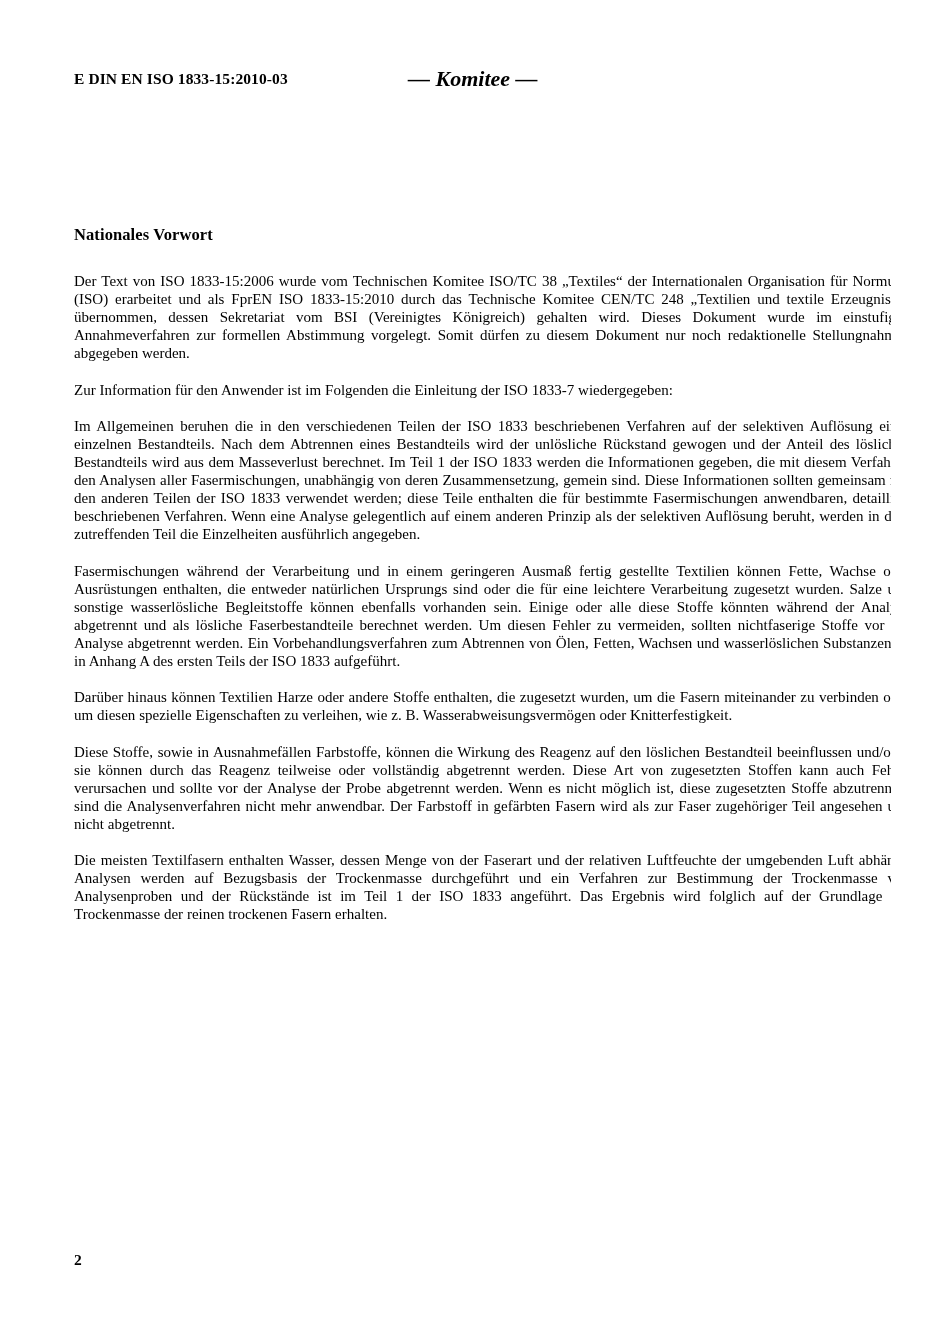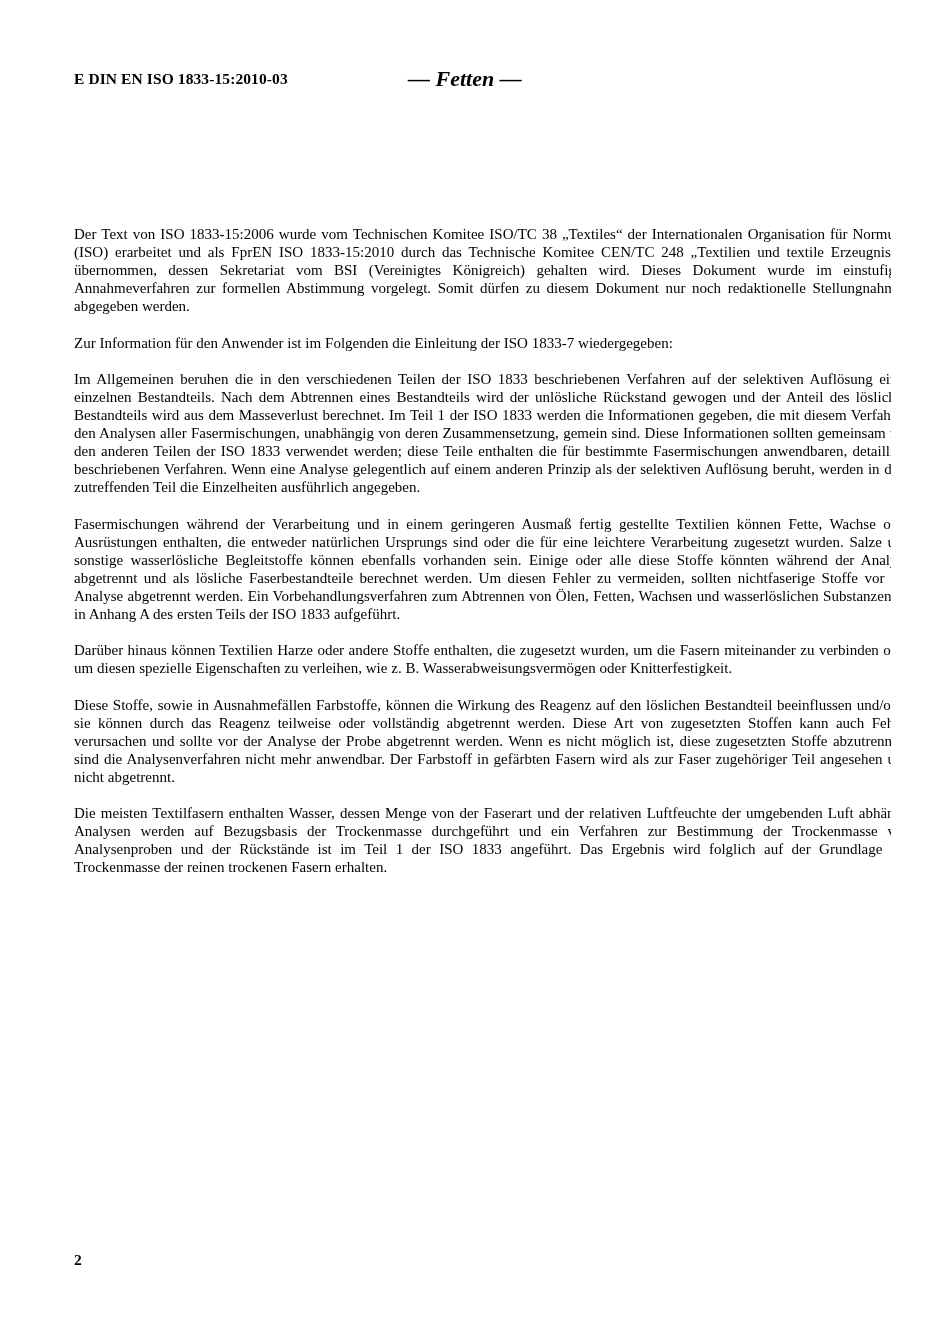--- a/index.html
+++ b/index.html
@@ -86,24 +86,25 @@
     line-height: 20px;
   }
 </style>
 </head>
 <body>
 
 <div class="page">
 
   <div class="page-header">
     <div class="header-left">E DIN EN ISO 1833-15:2010-03</div>
-    <div class="header-center">— Fetten —</div>
+    <div class="header-center">— Komitee —</div>
   </div>
 
   <div class="content">
+    <h1 class="section-title">Nationales Vorwort</h1>
 
     <p class="body-par">Der Text von ISO 1833-15:2006 wurde vom Technischen Komitee ISO/TC 38 „Textiles“ der Internationalen Organisation für Normung (ISO) erarbeitet und als FprEN ISO 1833-15:2010 durch das Technische Komitee CEN/TC 248 „Textilien und textile Erzeugnisse“ übernommen, dessen Sekretariat vom BSI (Vereinigtes Königreich) gehalten wird. Dieses Dokument wurde im einstufigen Annahmeverfahren zur formellen Ab­stimmung vorgelegt. Somit dürfen zu diesem Dokument nur noch redaktionelle Stellungnahmen abgegeben werden.</p>
     <p class="body-par">Zur Information für den Anwender ist im Folgenden die Einleitung der ISO 1833-7 wiedergegeben:</p>
     <p class="body-par">Im Allgemeinen beruhen die in den verschiedenen Teilen der ISO 1833 beschriebenen Verfahren auf der selektiven Auflösung eines einzelnen Bestandteils. Nach dem Abtrennen eines Bestandteils wird der unlösliche Rückstand gewogen und der Anteil des löslichen Bestandteils wird aus dem Masseverlust berechnet. Im Teil 1 der ISO 1833 werden die Informationen gegeben, die mit diesem Verfahren den Analysen aller Fasermischungen, unabhängig von deren Zusammensetzung, gemein sind. Diese Informationen sollten gemeinsam mit den anderen Teilen der ISO 1833 verwendet werden; diese Teile enthalten die für bestimmte Fasermischungen anwendbaren, detailliert beschriebenen Verfahren. Wenn eine Analyse gelegentlich auf einem anderen Prinzip als der selektiven Auflösung beruht, werden in dem zutreffenden Teil die Einzelheiten ausführlich angegeben.</p>
     <p class="body-par">Fasermischungen während der Verarbeitung und in einem geringeren Ausmaß fertig gestellte Textilien können Fette, Wachse oder Ausrüstungen enthalten, die entweder natürlichen Ursprungs sind oder die für eine leichtere Verarbeitung zugesetzt wurden. Salze und sonstige wasserlösliche Begleitstoffe können ebenfalls vorhanden sein. Einige oder alle diese Stoffe könnten während der Analyse abgetrennt und als lösliche Faserbestandteile berechnet werden. Um diesen Fehler zu vermeiden, sollten nichtfaserige Stoffe vor der Analyse abgetrennt werden. Ein Vorbehandlungsverfahren zum Abtrennen von Ölen, Fetten, Wachsen und wasserlöslichen Substanzen ist in Anhang A des ersten Teils der ISO 1833 aufgeführt.</p>
     <p class="body-par">Darüber hinaus können Textilien Harze oder andere Stoffe enthalten, die zugesetzt wurden, um die Fasern miteinander zu verbinden oder um diesen spezielle Eigenschaften zu verleihen, wie z. B. Wasser­abweisungsvermögen oder Knitterfestigkeit.</p>
     <p class="body-par">Diese Stoffe, sowie in Ausnahmefällen Farbstoffe, können die Wirkung des Reagenz auf den löslichen Bestandteil beeinflussen und/oder sie können durch das Reagenz teilweise oder vollständig abgetrennt werden. Diese Art von zugesetzten Stoffen kann auch Fehler verursachen und sollte vor der Analyse der Probe abgetrennt werden. Wenn es nicht möglich ist, diese zugesetzten Stoffe abzutrennen, sind die Analysenverfahren nicht mehr anwendbar. Der Farbstoff in gefärbten Fasern wird als zur Faser zugehöriger Teil angesehen und nicht abgetrennt.</p>
     <p class="body-par">Die meisten Textilfasern enthalten Wasser, dessen Menge von der Faserart und der relativen Luftfeuchte der umgebenden Luft abhängt. Analysen werden auf Bezugsbasis der Trockenmasse durchgeführt und ein Verfahren zur Bestimmung der Trockenmasse von Analysenproben und der Rückstände ist im Teil 1 der ISO 1833 angeführt. Das Ergebnis wird folglich auf der Grundlage der Trockenmasse der reinen trockenen Fasern erhalten.</p>
   </div>
 

